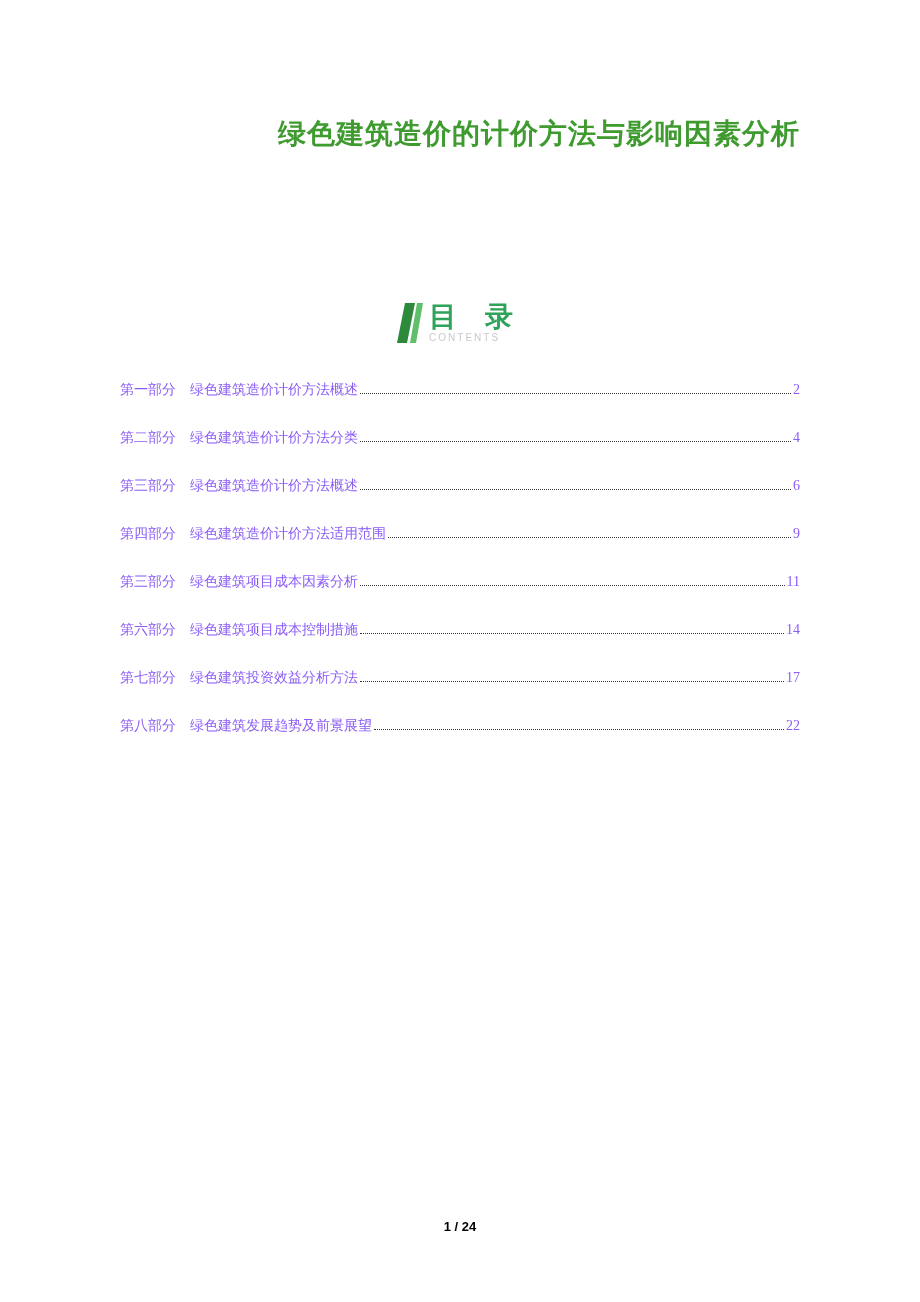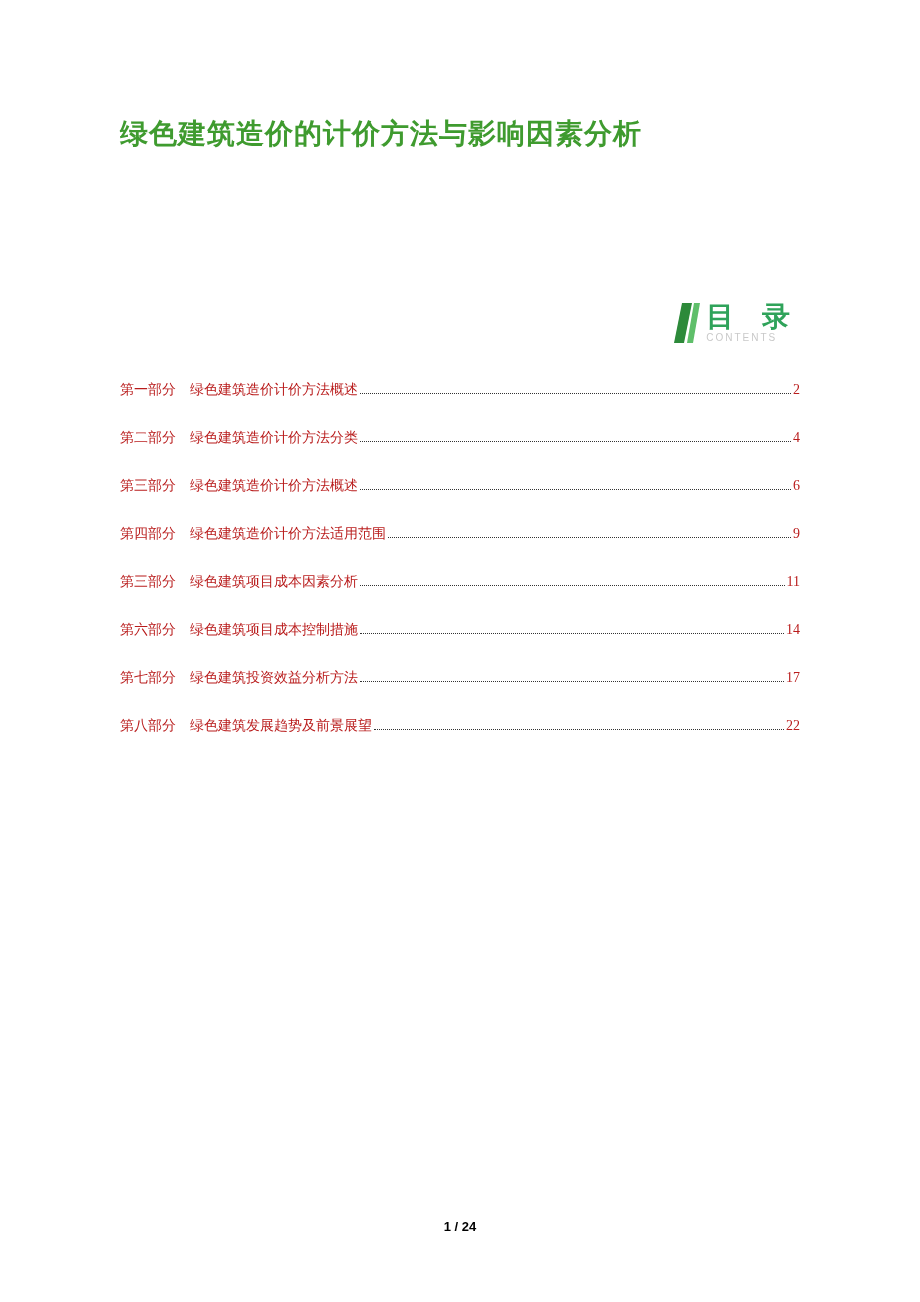--- a/index.html
+++ b/index.html
@@ -5,32 +5,32 @@
   * { margin: 0; padding: 0; box-sizing: border-box; }
   body {
     width: 920px;
     height: 1302px;
     background: #ffffff;
     font-family: "SimSun", "宋体", serif;
     position: relative;
     padding: 115px 120px 0 120px;
   }
   .doc-title {
-    text-align: left;
+    text-align: right;
     font-family: Liberation Sans, sans-serif;
     font-size: 28px;
     font-weight: bold;
     color: #3f9b2f;
     letter-spacing: 1px;
     margin-bottom: 150px;
   }
   .toc-header {
     display: flex;
     align-items: center;
-    justify-content: flex-end;
+    justify-content: center;
     margin-bottom: 38px;
     gap: 6px;
   }
   .toc-slash-icon {
     width: 26px;
     height: 40px;
     display: inline-block;
   }
   .toc-label-wrap {
     display: flex;
@@ -54,21 +54,21 @@
   }
   .toc-list {
     width: 100%;
     margin-top: 10px;
   }
   .toc-row {
     display: flex;
     align-items: baseline;
     width: 100%;
     font-size: 14px;
-    color: #b91c1c;
+    color: #8b5cf6;
     margin-bottom: 30px;
     white-space: nowrap;
   }
   .toc-part {
     flex: 0 0 auto;
     margin-right: 14px;
   }
   .toc-item-title {
     flex: 0 0 auto;
   }

